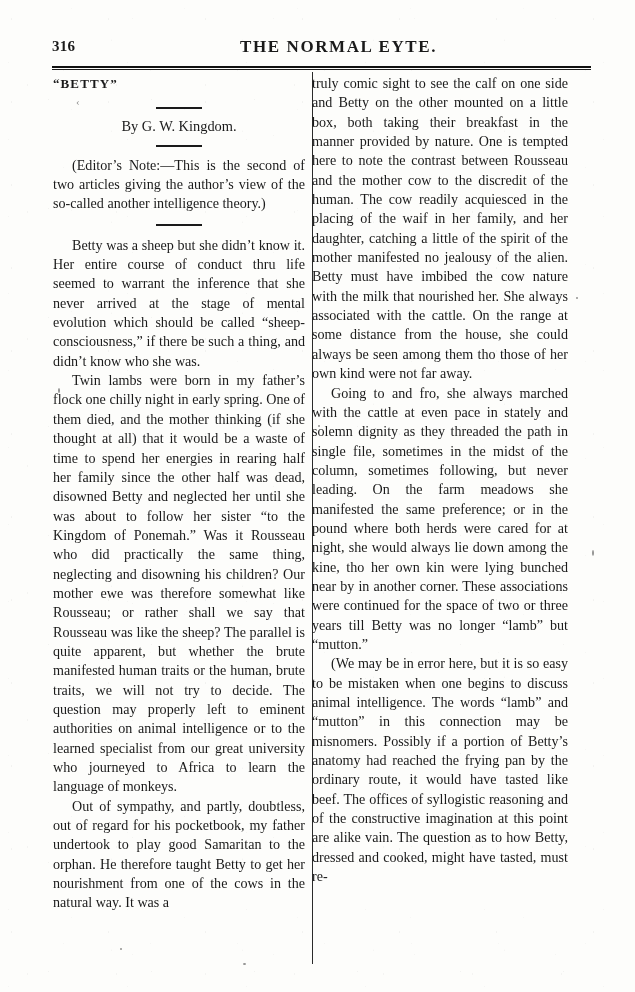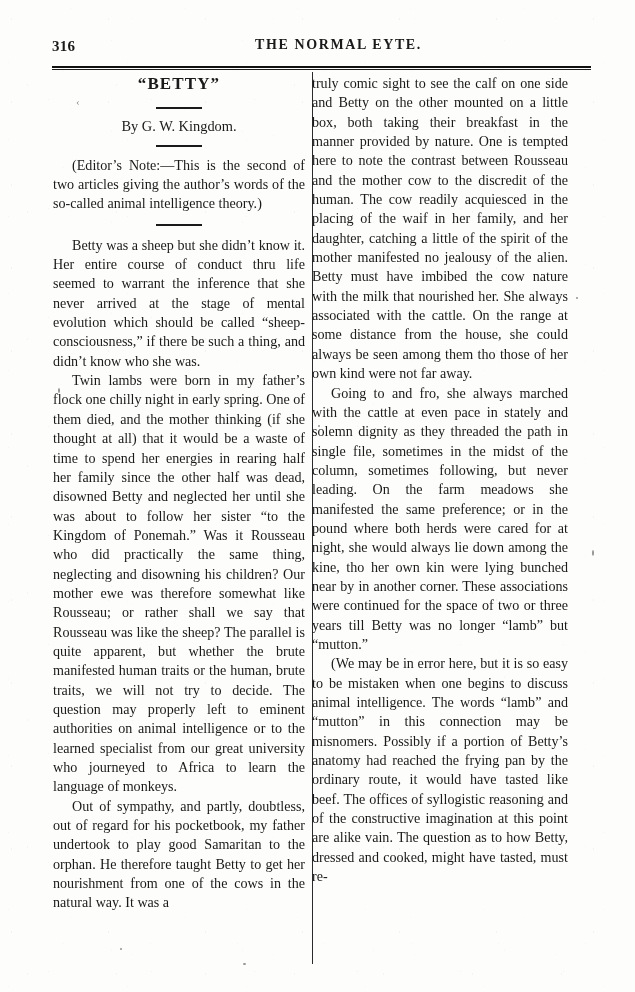--- a/index.html
+++ b/index.html
@@ -54,21 +54,21 @@
     font-size: 15px;
     font-weight: bold;
     letter-spacing: 0.2px;
   }
   .head-title {
     position: absolute;
     left: 0;
     right: 0;
     top: -1px;
     text-align: center;
-    font-size: 14px;
+    font-size: 17px;
     font-weight: bold;
     letter-spacing: 1.6px;
     padding-left: 34px;
   }
 
   
   .head-rule {
     position: absolute;
     left: 52px;
     right: 44px;
@@ -114,22 +114,22 @@
 
   .col p {
     margin: 0;
     text-indent: 1.35em;
     text-align: justify;
   }
   .col p.noindent { text-indent: 0; }
 
   
   .art-title {
-    text-align: center;
-    font-size: 17px;
+    text-align: left;
+    font-size: 13px;
     font-weight: bold;
     letter-spacing: 1.1px;
     margin: 0 0 14px 0;
     text-indent: 0;
   }
   .short-rule {
     width: 46px;
     height: 2px;
     background: #1a1a1a;
     margin: 7px auto 8px auto;
@@ -187,21 +187,21 @@
     <div class="thin"></div>
   </div>
 
   <div class="col-divider"></div>
 
   <div class="col col-left">
     <div class="art-title">“BETTY”</div>
     <div class="short-rule"></div>
     <div class="byline">By G. W. Kingdom.</div>
     <div class="short-rule-2"></div>
-    <p class="editors-note">(Editor’s Note:—This is the second of two articles giving the author’s words of the so-called animal intelligence theory.)</p>
+    <p class="editors-note">(Editor’s Note:—This is the second of two articles giving the author’s view of the so-called another intelligence theory.)</p>
     <div class="short-rule-3"></div>
     <p>Betty was a sheep but she didn’t know it. Her entire course of conduct thru life seemed to warrant the inference that she never arrived at the stage of mental evolution which should be called “sheep-consciousness,” if there be such a thing, and didn’t know who she was.</p>
     <p>Twin lambs were born in my father’s flock one chilly night in early spring. One of them died, and the mother thinking (if she thought at all) that it would be a waste of time to spend her energies in rearing half her family since the other half was dead, disowned Betty and neglected her until she was about to follow her sister “to the Kingdom of Ponemah.” Was it Rousseau who did practically the same thing, neglecting and disowning his children? Our mother ewe was therefore somewhat like Rousseau; or rather shall we say that Rousseau was like the sheep? The parallel is quite apparent, but whether the brute manifested human traits or the human, brute traits, we will not try to decide. The question may properly left to eminent authorities on animal intelligence or to the learned specialist from our great university who journeyed to Africa to learn the language of monkeys.</p>
     <p>Out of sympathy, and partly, doubtless, out of regard for his pocketbook, my father undertook to play good Samaritan to the orphan. He therefore taught Betty to get her nourishment from one of the cows in the natural way. It was a</p>
   </div>
 
   <div class="col col-right">
     <p class="noindent">truly comic sight to see the calf on one side and Betty on the other mounted on a little box, both taking their breakfast in the manner provided by nature. One is tempted here to note the contrast between Rousseau and the mother cow to the discredit of the human. The cow readily acquiesced in the placing of the waif in her family, and her daughter, catching a little of the spirit of the mother manifested no jealousy of the alien. Betty must have imbibed the cow nature with the milk that nourished her. She always associated with the cattle. On the range at some distance from the house, she could always be seen among them tho those of her own kind were not far away.</p>
     <p>Going to and fro, she always marched with the cattle at even pace in stately and solemn dignity as they threaded the path in single file, sometimes in the midst of the column, sometimes following, but never leading. On the farm meadows she manifested the same preference; or in the pound where both herds were cared for at night, she would always lie down among the kine, tho her own kin were lying bunched near by in another corner. These associations were continued for the space of two or three years till Betty was no longer “lamb” but “mutton.”</p>
     <p>(We may be in error here, but it is so easy to be mistaken when one begins to discuss animal intelligence. The words “lamb” and “mutton” in this connection may be misnomers. Possibly if a portion of Betty’s anatomy had reached the frying pan by the ordinary route, it would have tasted like beef. The offices of syllogistic reasoning and of the constructive imagination at this point are alike vain. The question as to how Betty, dressed and cooked, might have tasted, must re-</p>

